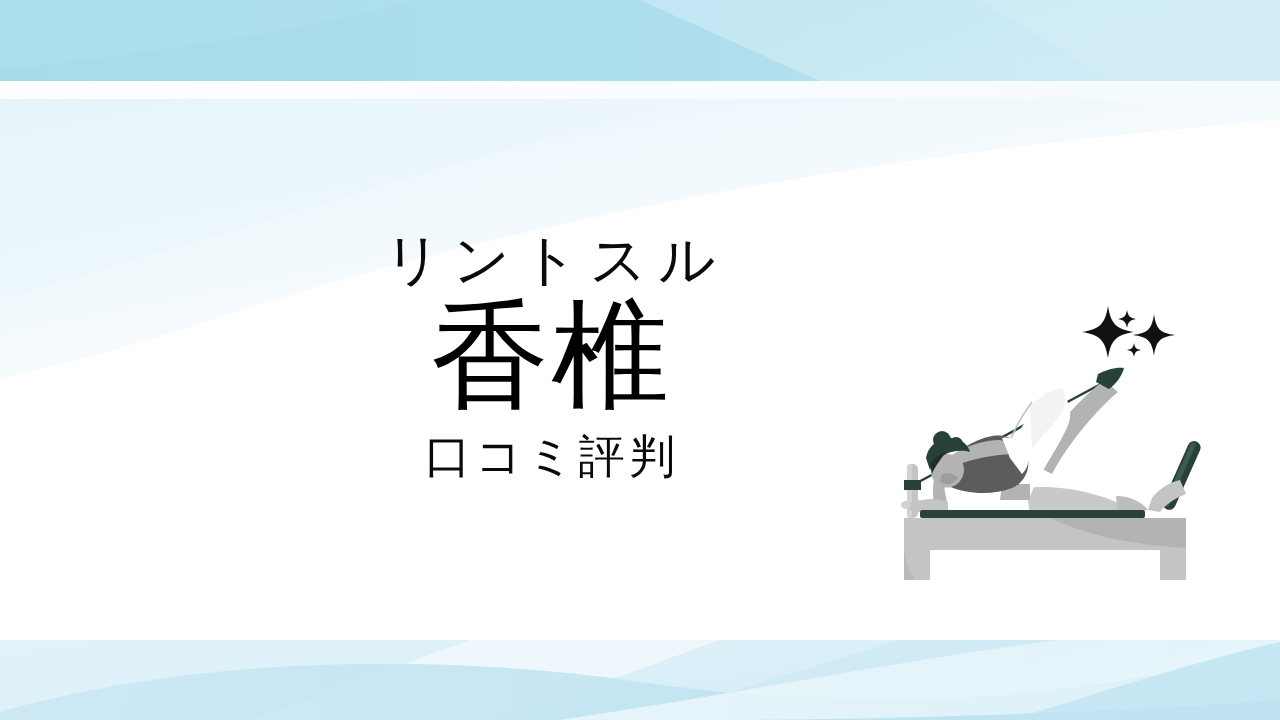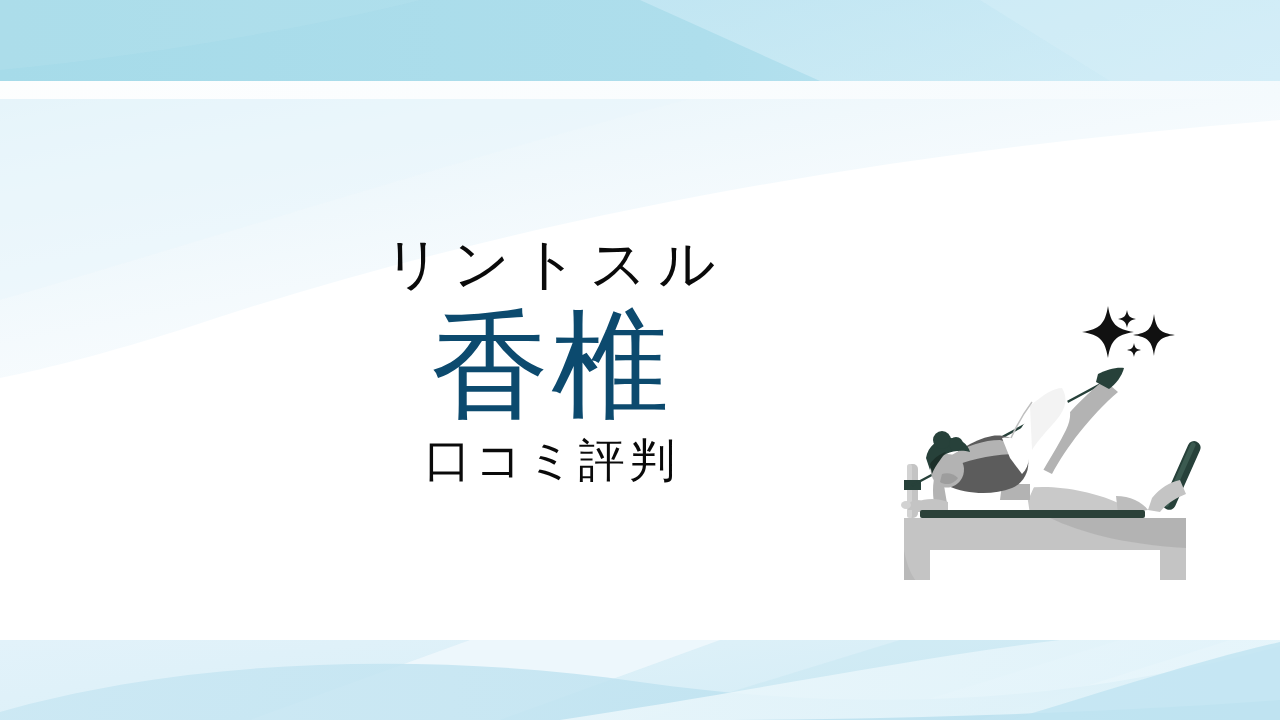--- a/index.html
+++ b/index.html
@@ -51,35 +51,36 @@
     pointer-events: none;
   }
 
   .title-inner {
     width: 860px;
     margin-left: -180px;
     display: flex;
     flex-direction: column;
     align-items: center;
     text-align: center;
+    font-family: Liberation Mono, monospace;
   }
 
   .line-sub {
     color: #0a0a0a;
     font-size: 56px;
     line-height: 1.05;
     letter-spacing: 0.20em;
     text-indent: 0.20em;
     font-weight: 400;
     margin: 0 0 6px 0;
     white-space: nowrap;
   }
 
   .line-main {
-    color: #0c4a6e;
+    color: #000000;
     font-size: 118px;
     line-height: 1.12;
     letter-spacing: 0.02em;
     text-indent: 0.02em;
     font-weight: 400;
     margin: 0 0 4px 0;
     white-space: nowrap;
     text-align: right;
   }
 

